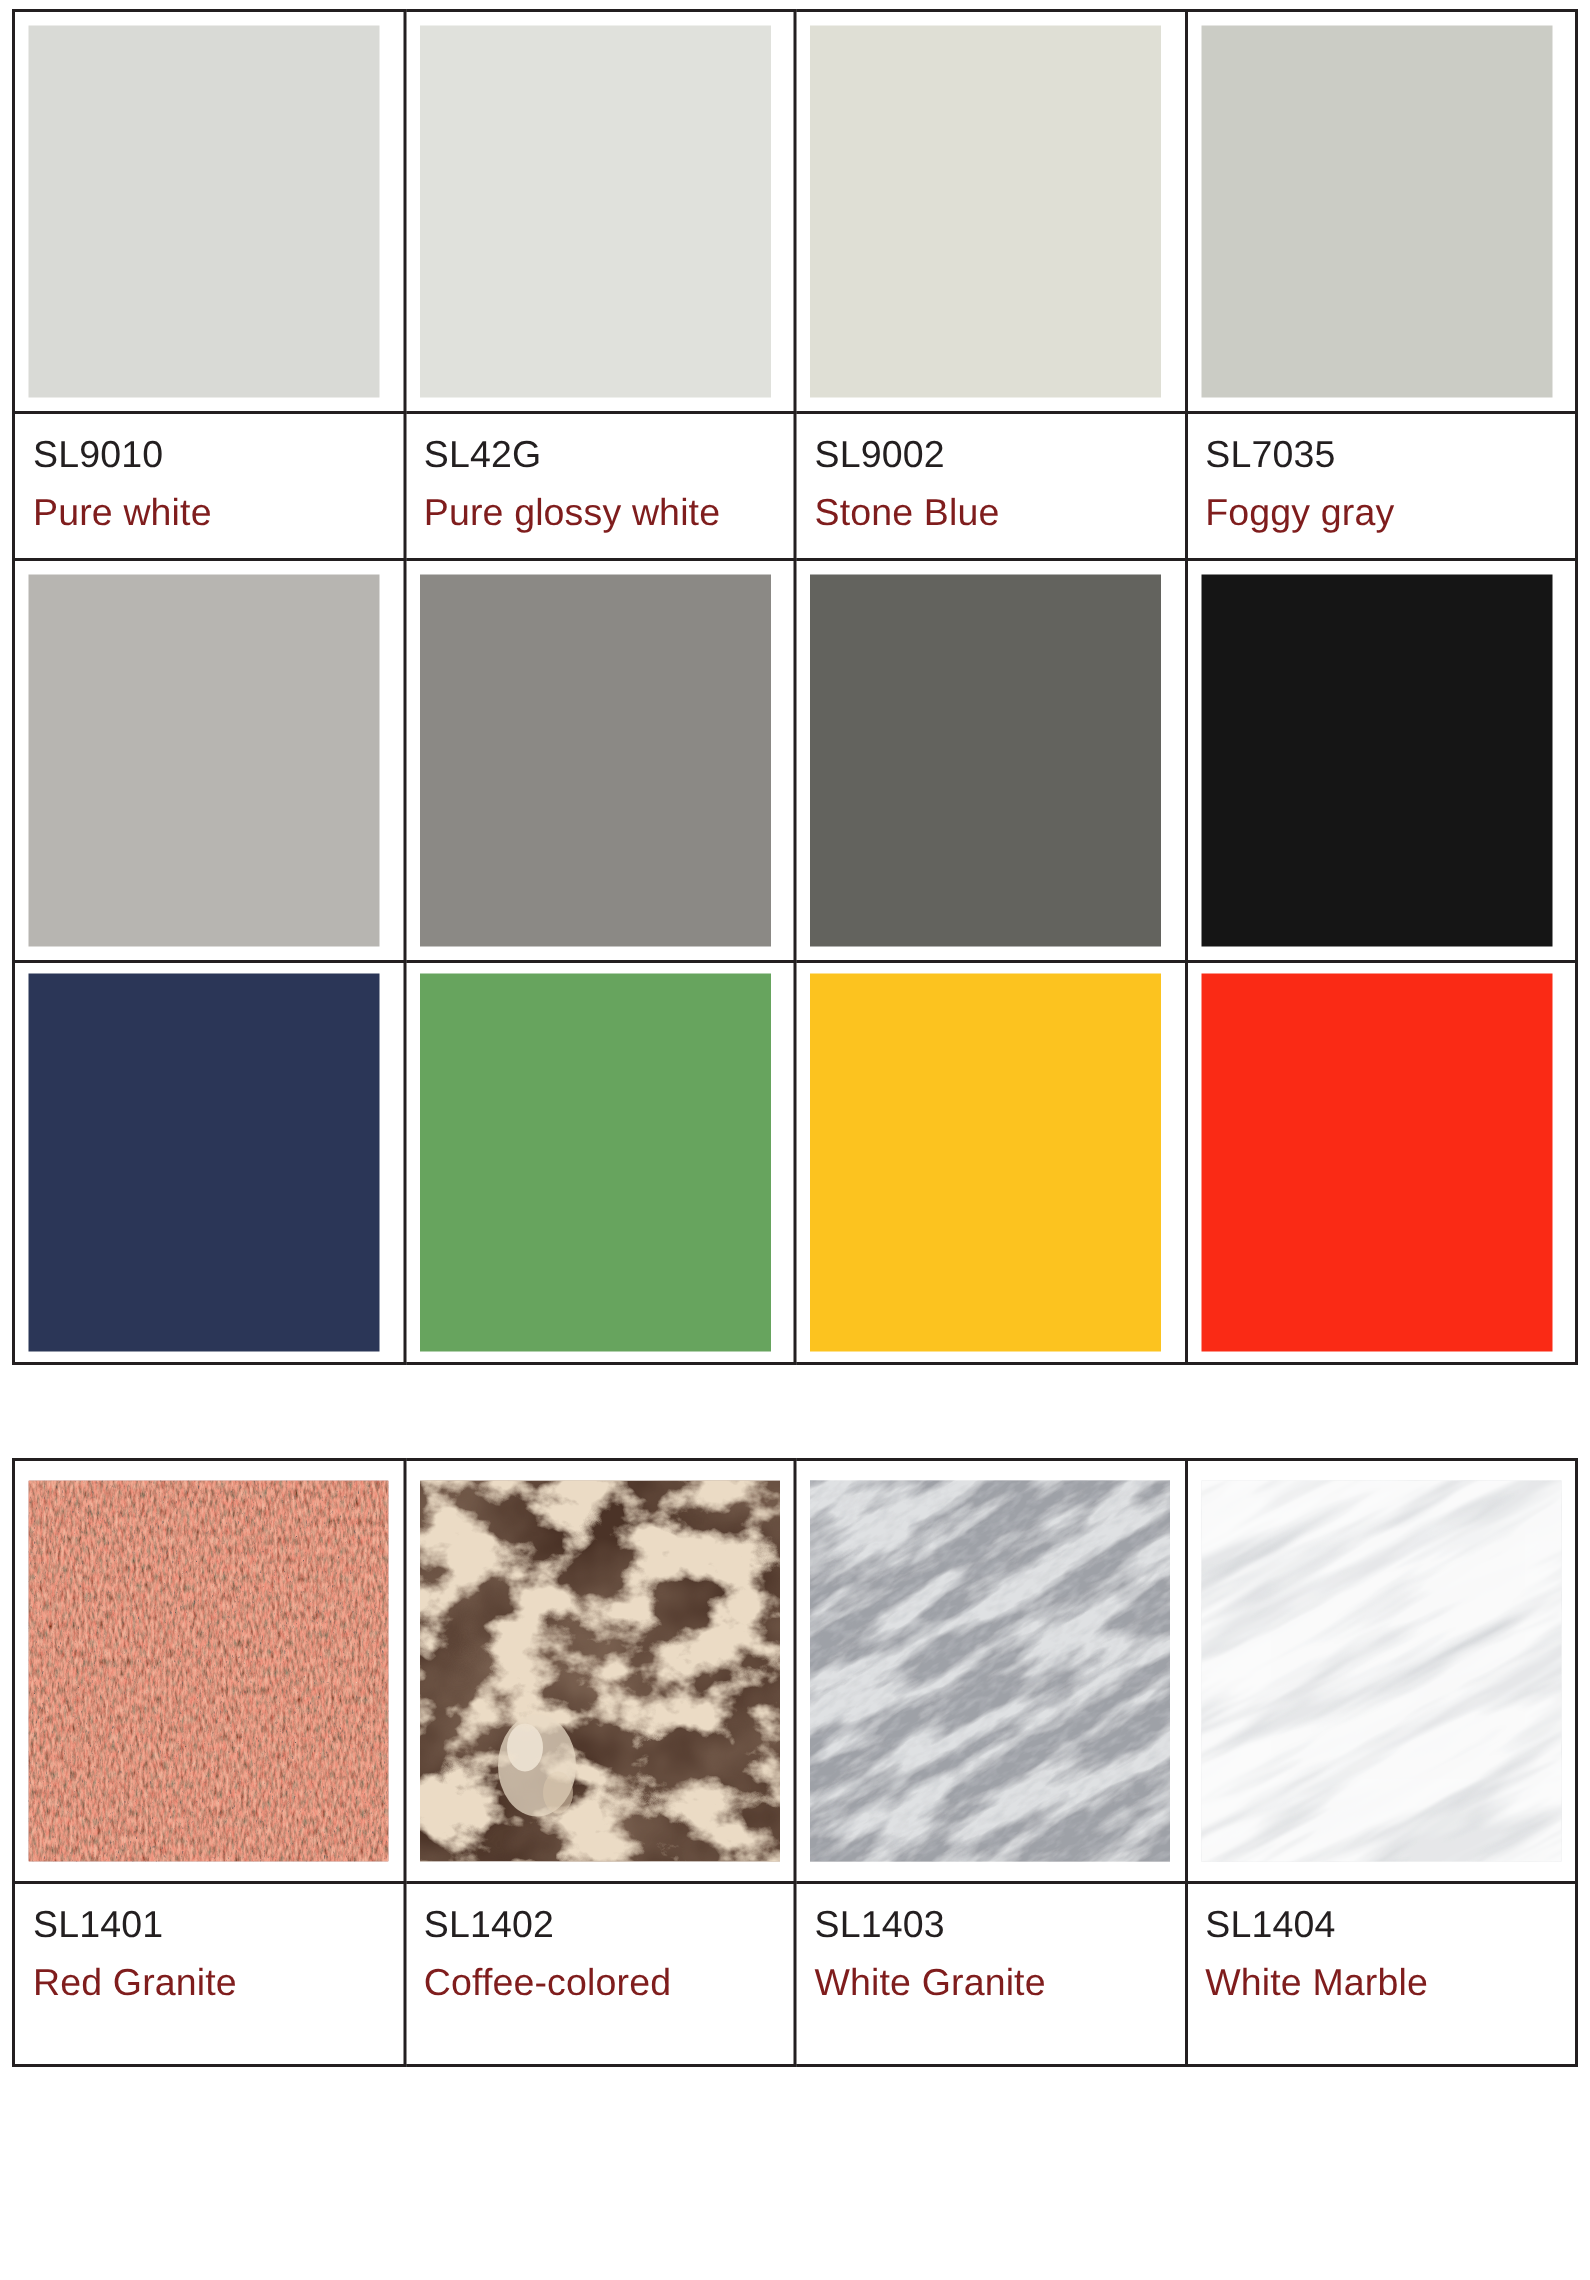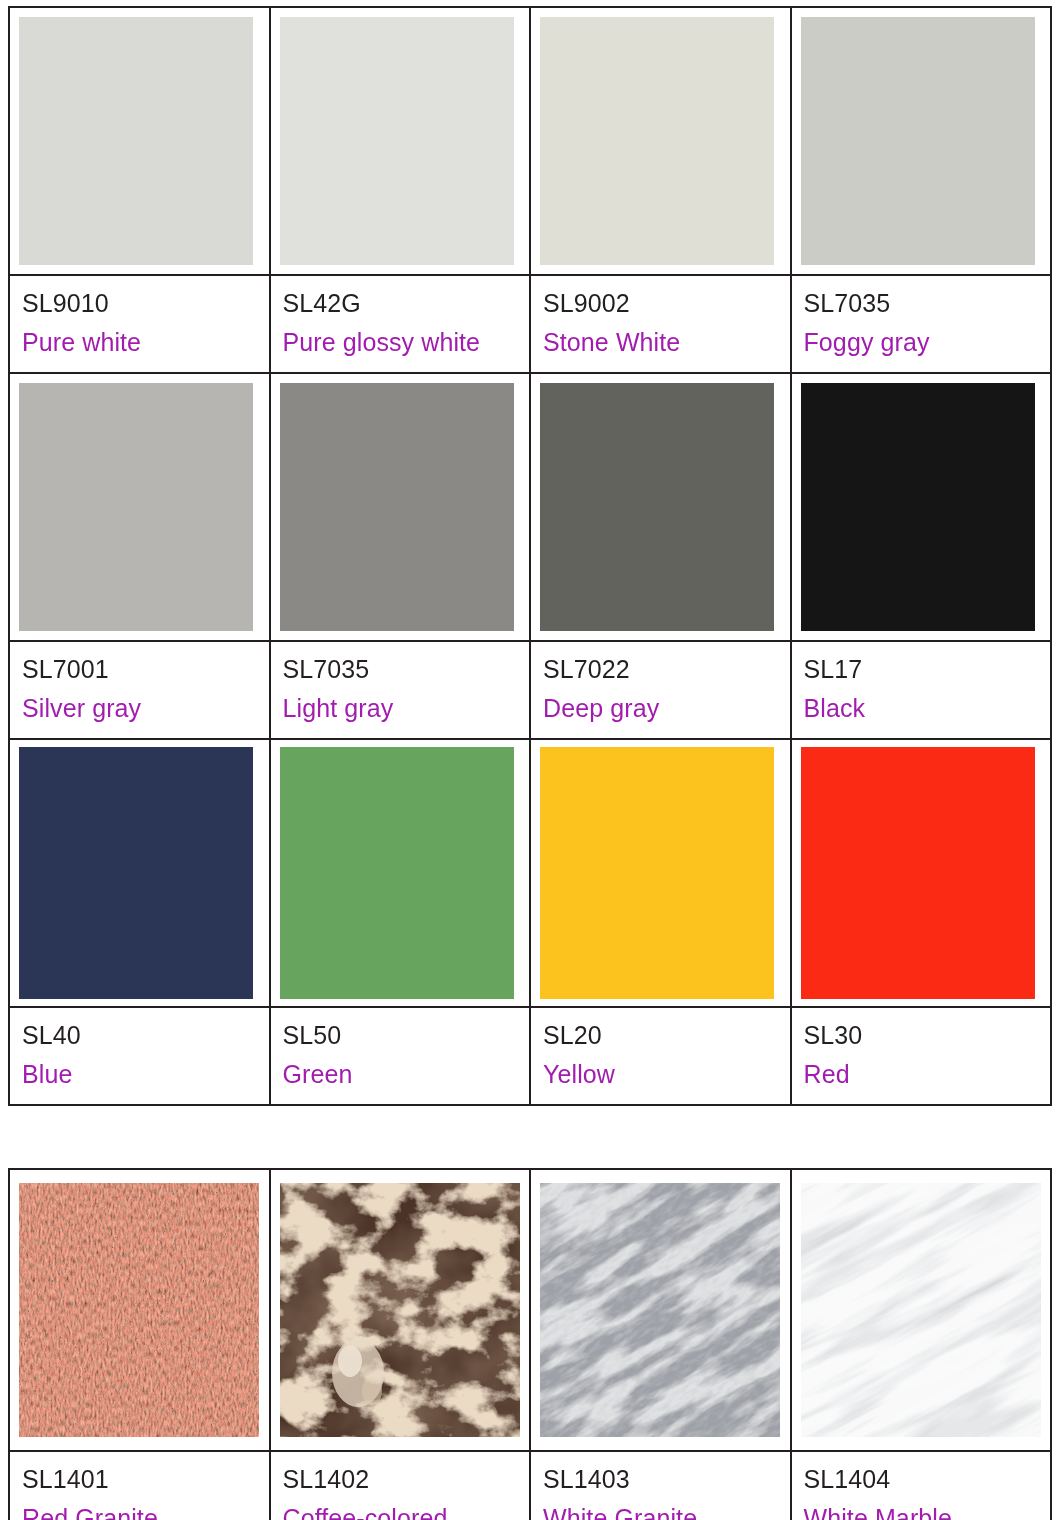--- a/index.html
+++ b/index.html
@@ -70,21 +70,21 @@
     font-size: 25px;
     line-height: 39px;
     letter-spacing: 0.1px;
     color: #231f20;
     white-space: nowrap;
   }
   .name {
     font-size: 25px;
     line-height: 39px;
     letter-spacing: 0.1px;
-    color: #a21caf;
+    color: #7f1d1d;
   }
   .name .wrap2 { display: block; }
 
   
   .gap {
     height: 62px;
   }
 
   
   .stone-cell {
@@ -148,21 +148,21 @@
         </td>
         <td class="label-cell">
           <div class="label-inner">
             <div class="code">SL42G</div>
             <div class="name">Pure glossy white</div>
           </div>
         </td>
         <td class="label-cell">
           <div class="label-inner">
             <div class="code">SL9002</div>
-            <div class="name">Stone White</div>
+            <div class="name">Stone Blue</div>
           </div>
         </td>
         <td class="label-cell">
           <div class="label-inner">
             <div class="code">SL7035</div>
             <div class="name">Foggy gray</div>
           </div>
         </td>
       </tr>
 
@@ -182,46 +182,20 @@
               <div class="chip" style="background-color: rgb(99, 99, 94);"></div>
             </div>
         </td>
         <td class="chip-cell">
           <div class="chip-wrap">
               <div class="chip" style="background-color: rgb(21, 21, 21);"></div>
             </div>
         </td>
       </tr>
 
-      <tr>
-        <td class="label-cell">
-          <div class="label-inner">
-            <div class="code">SL7001</div>
-            <div class="name">Silver gray</div>
-          </div>
-        </td>
-        <td class="label-cell">
-          <div class="label-inner">
-            <div class="code">SL7035</div>
-            <div class="name">Light gray</div>
-          </div>
-        </td>
-        <td class="label-cell">
-          <div class="label-inner">
-            <div class="code">SL7022</div>
-            <div class="name">Deep gray</div>
-          </div>
-        </td>
-        <td class="label-cell">
-          <div class="label-inner">
-            <div class="code">SL17</div>
-            <div class="name">Black</div>
-          </div>
-        </td>
-      </tr>
 
       <tr>
         <td class="chip-cell">
           <div class="chip-wrap">
               <div class="chip tall" style="background-color: rgb(43, 54, 87);"></div>
             </div>
         </td>
         <td class="chip-cell">
           <div class="chip-wrap">
               <div class="chip tall" style="background-color: rgb(103, 164, 94);"></div>
@@ -232,46 +206,20 @@
               <div class="chip tall" style="background-color: rgb(252, 195, 31);"></div>
             </div>
         </td>
         <td class="chip-cell">
           <div class="chip-wrap">
               <div class="chip tall" style="background-color: rgb(250, 42, 21);"></div>
             </div>
         </td>
       </tr>
 
-      <tr>
-        <td class="label-cell">
-          <div class="label-inner">
-            <div class="code">SL40</div>
-            <div class="name">Blue</div>
-          </div>
-        </td>
-        <td class="label-cell">
-          <div class="label-inner">
-            <div class="code">SL50</div>
-            <div class="name">Green</div>
-          </div>
-        </td>
-        <td class="label-cell">
-          <div class="label-inner">
-            <div class="code">SL20</div>
-            <div class="name">Yellow</div>
-          </div>
-        </td>
-        <td class="label-cell">
-          <div class="label-inner">
-            <div class="code">SL30</div>
-            <div class="name">Red</div>
-          </div>
-        </td>
-      </tr>
 
     </tbody>
   </table>
 
   <div class="gap"></div>
 
   <table class="swatch-table">
     <tbody>
       <tr>
         <td class="stone-cell">

